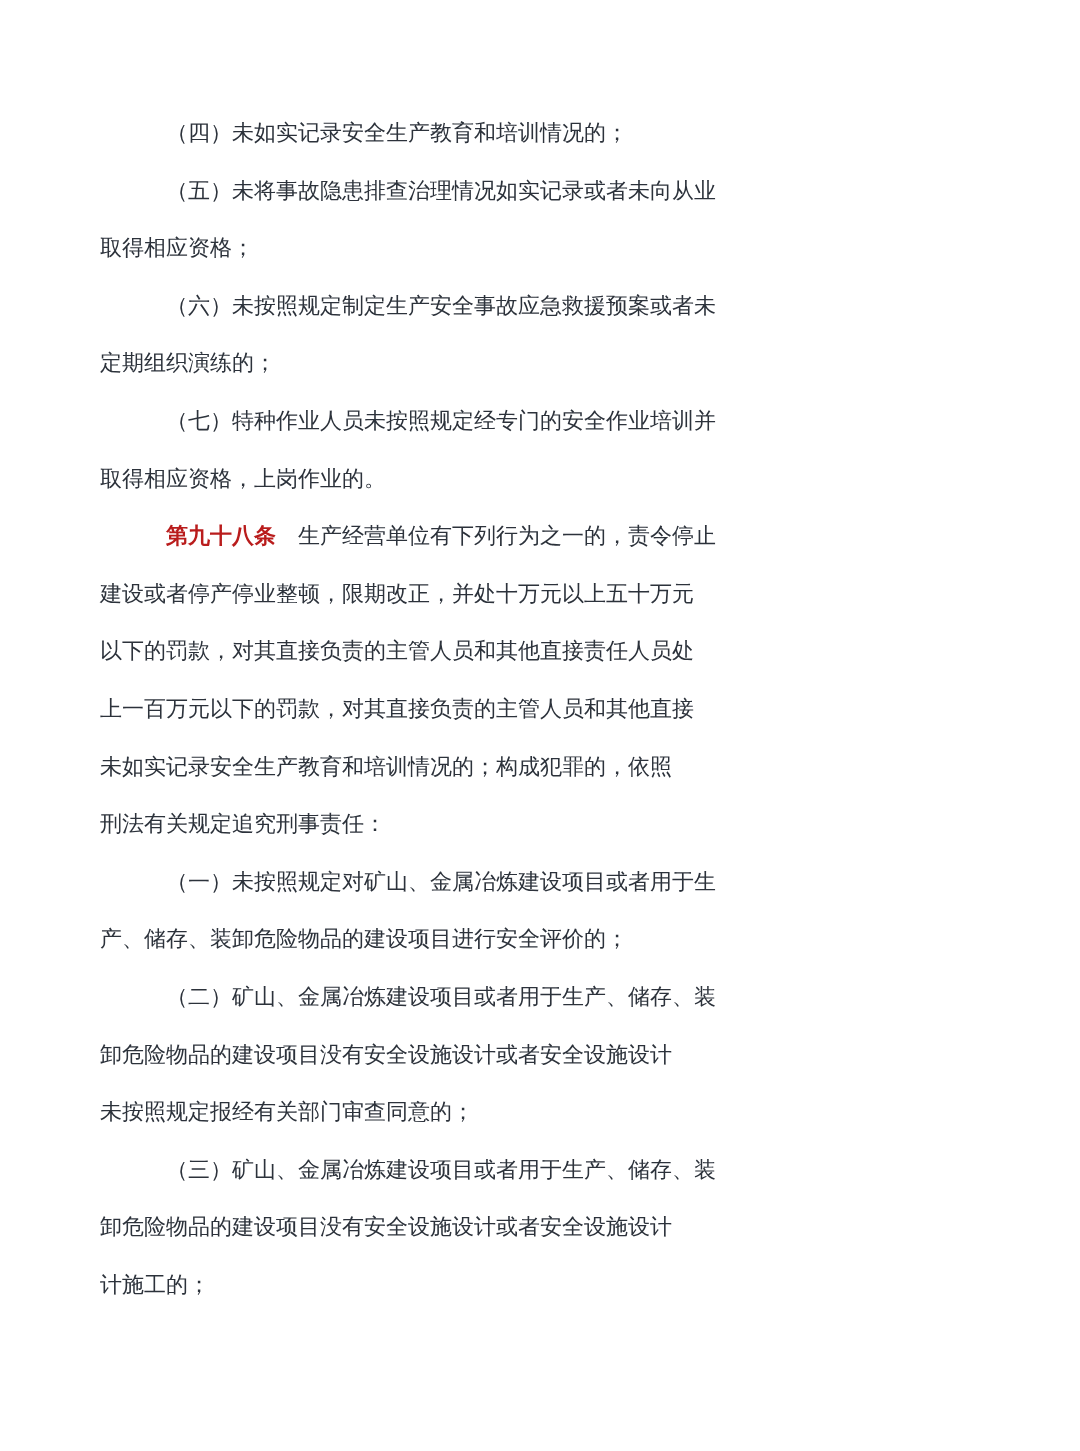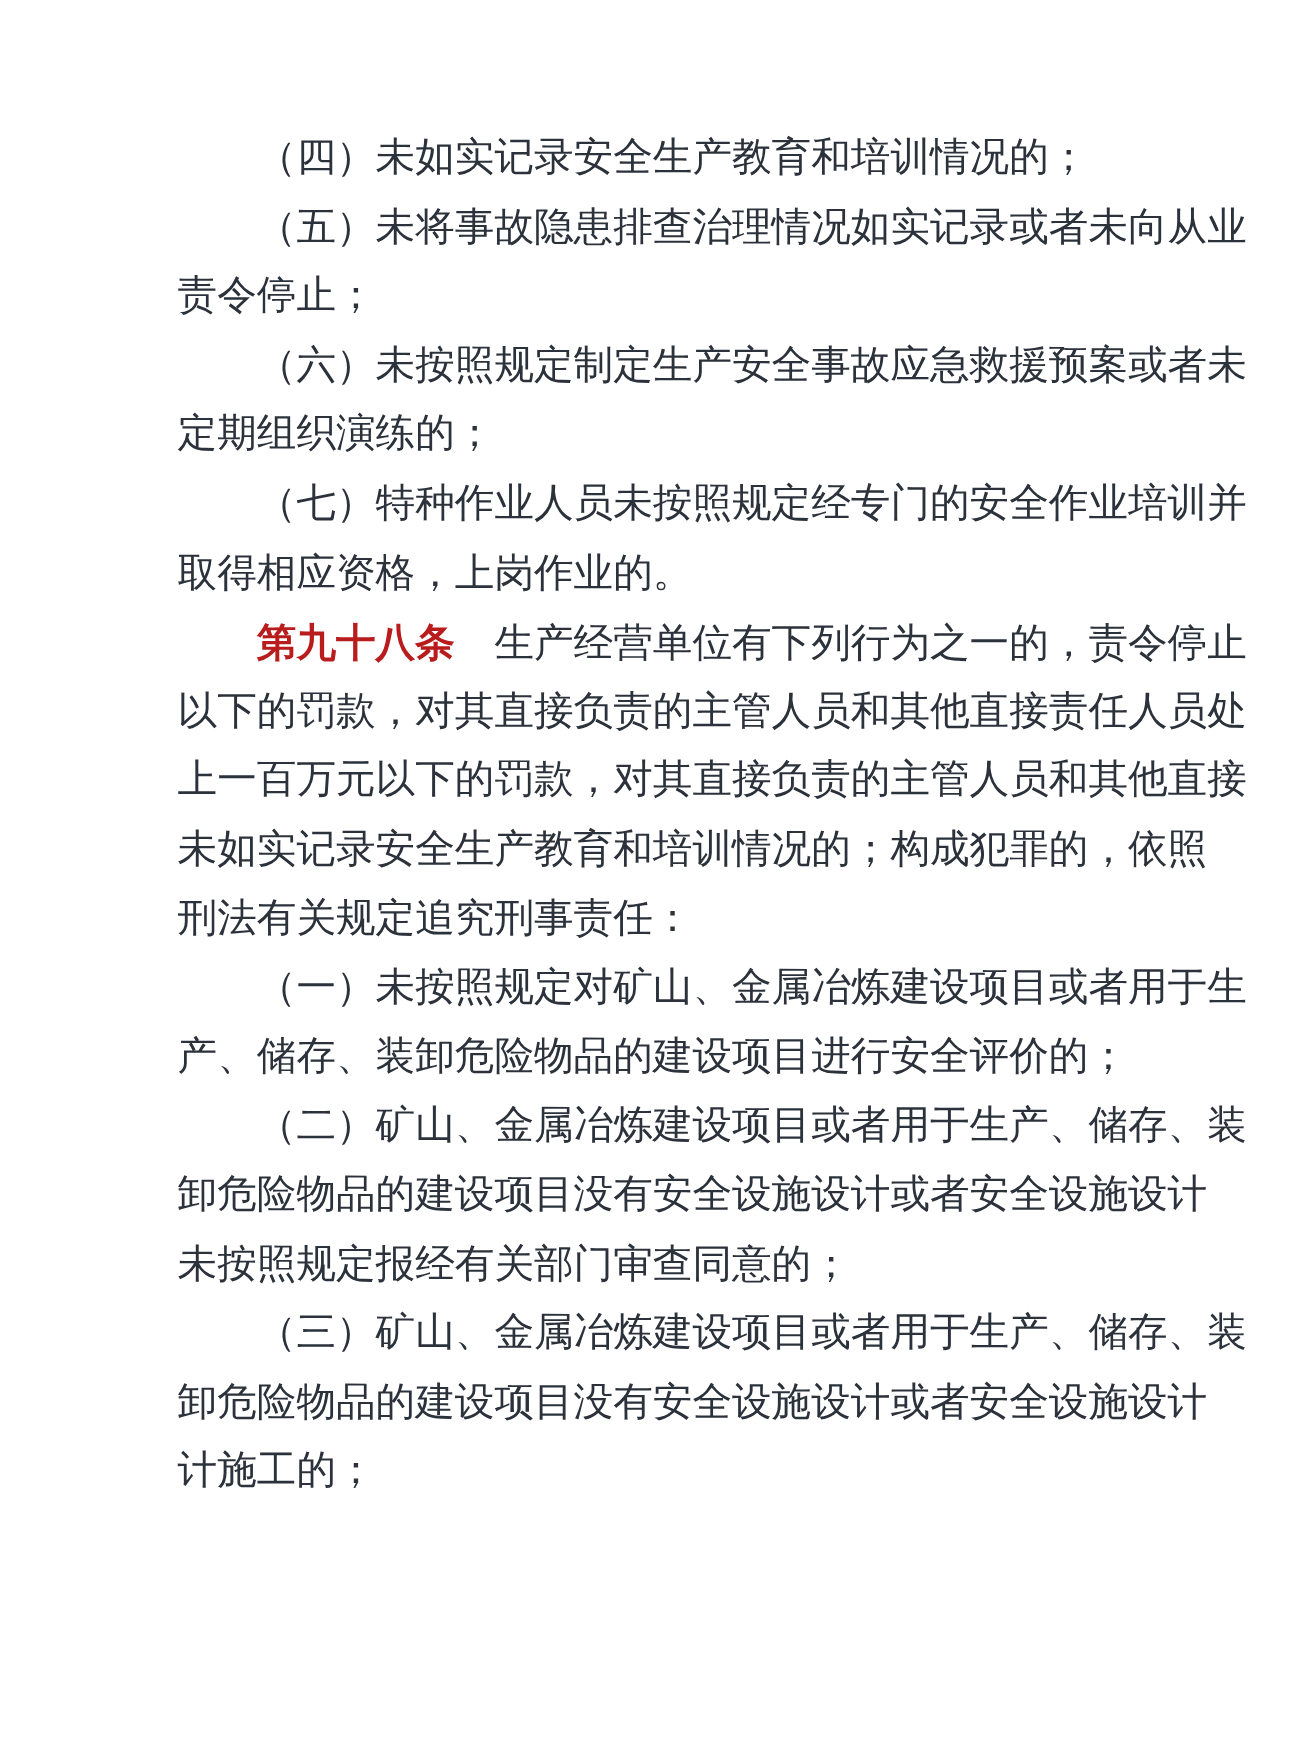--- a/index.html
+++ b/index.html
@@ -13,25 +13,24 @@
     height: 1451px;
     background: #ffffff;
     overflow: hidden;
   }
   .text-block {
     position: absolute;
     left: 100px;
     top: 104px;
     width: 920px;
     font-family: "Liberation Serif", "DejaVu Serif", serif;
-    font-size: 33px;
+    font-size: 22px;
     line-height: 57.6px;
     color: #2c323b;
     letter-spacing: 0;
-    margin-left: 48px;
   }
   .line {
     white-space: nowrap;
     height: 57.6px;
   }
   .line.indent {
     padding-left: 66px;
   }
   .article-no {
     font-family: "Liberation Sans", "DejaVu Sans", sans-serif;
@@ -40,26 +39,27 @@
   }
 </style>
 </head>
 <body>
 
 <div class="page">
   <div class="text-block" id="lines-container" style="color: rgb(44, 50, 59);">
 
   <div class="line indent"><span class="line-text">（四）未如实记录安全生产教育和培训情况的；</span></div>
       <div class="line indent"><span class="line-text">（五）未将事故隐患排查治理情况如实记录或者未向从业</span></div>
-      <div class="line"><span class="line-text">责令停止；</span></div>
+      <div class="line"><span class="line-text">取得相应资格；</span></div>
       <div class="line indent"><span class="line-text">（六）未按照规定制定生产安全事故应急救援预案或者未</span></div>
       <div class="line"><span class="line-text">定期组织演练的；</span></div>
       <div class="line indent"><span class="line-text">（七）特种作业人员未按照规定经专门的安全作业培训并</span></div>
       <div class="line"><span class="line-text">取得相应资格，上岗作业的。</span></div>
       <div class="line indent"><span class="article-no" style="color: #b91c1c;">第九十八条</span><span class="line-text">　生产经营单位有下列行为之一的，责令停止</span></div>
+      <div class="line"><span class="line-text">建设或者停产停业整顿，限期改正，并处十万元以上五十万元</span></div>
       <div class="line"><span class="line-text">以下的罚款，对其直接负责的主管人员和其他直接责任人员处</span></div>
       <div class="line"><span class="line-text">上一百万元以下的罚款，对其直接负责的主管人员和其他直接</span></div>
       <div class="line"><span class="line-text">未如实记录安全生产教育和培训情况的；构成犯罪的，依照</span></div>
       <div class="line"><span class="line-text">刑法有关规定追究刑事责任：</span></div>
       <div class="line indent"><span class="line-text">（一）未按照规定对矿山、金属冶炼建设项目或者用于生</span></div>
       <div class="line"><span class="line-text">产、储存、装卸危险物品的建设项目进行安全评价的；</span></div>
       <div class="line indent"><span class="line-text">（二）矿山、金属冶炼建设项目或者用于生产、储存、装</span></div>
       <div class="line"><span class="line-text">卸危险物品的建设项目没有安全设施设计或者安全设施设计</span></div>
       <div class="line"><span class="line-text">未按照规定报经有关部门审查同意的；</span></div>
       <div class="line indent"><span class="line-text">（三）矿山、金属冶炼建设项目或者用于生产、储存、装</span></div>

